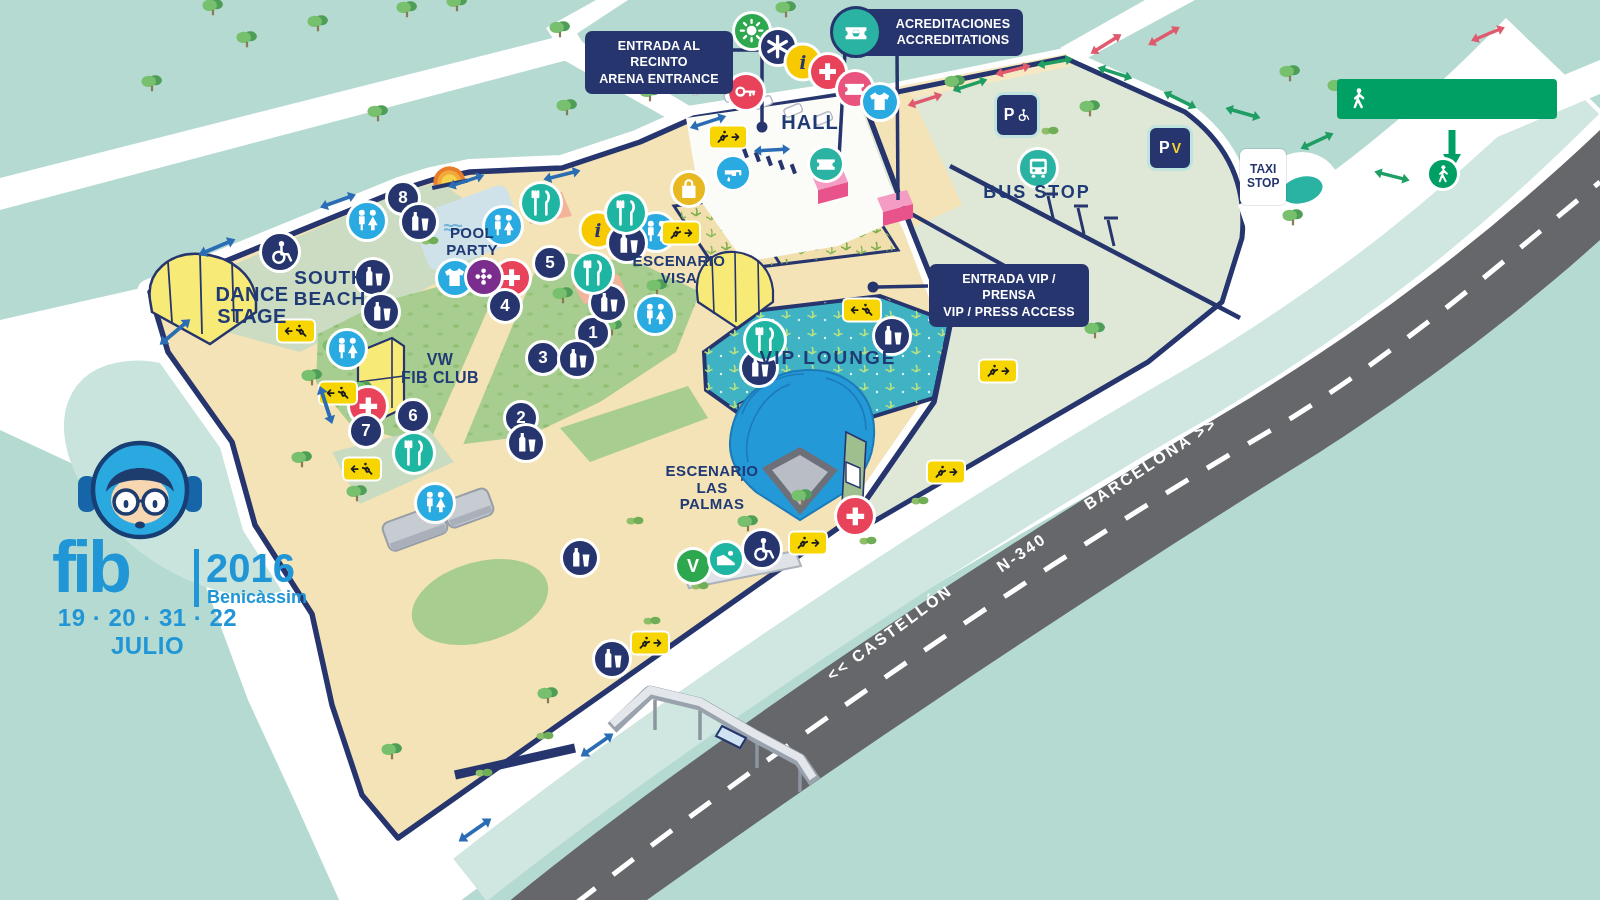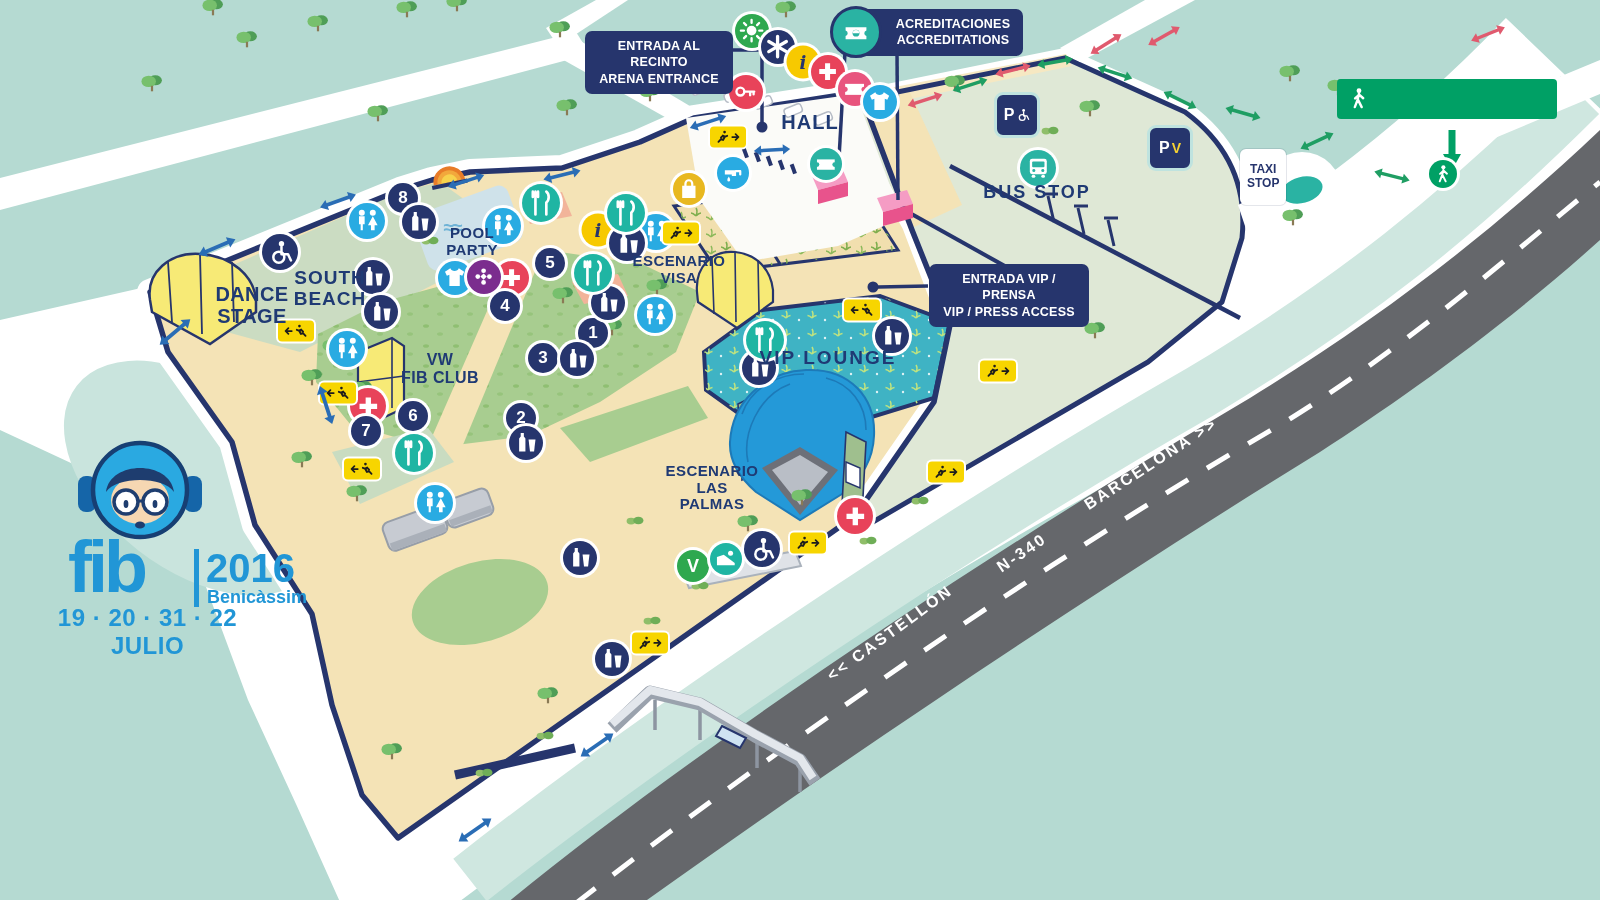--- a/index.html
+++ b/index.html
@@ -35,21 +35,21 @@
   .accred-circle svg{width:26px;height:26px;fill:#fff;}
   .south-access{position:absolute;background:#00a065;color:#fff;display:flex;align-items:center;gap:10px;
                 padding:5px 10px;border-radius:4px;}
   .south-access .sa-text{flex:1;text-align:right;font-weight:800;font-size:21px;line-height:1.1;white-space:pre-line;letter-spacing:.3px;}
   .south-access svg{width:24px;height:30px;fill:#fff;}
   .south-access .st{fill:none;stroke:#fff;stroke-width:1.6;stroke-linecap:round;stroke-linejoin:round;}
   .taxi-box{position:absolute;background:#fff;color:#26356d;font-weight:800;font-size:12px;line-height:1.15;
             padding:14px 7px;border-radius:6px;text-align:center;white-space:pre-line;box-shadow:0 0 0 1px rgba(30,50,90,.12);}
   .roadlabel{position:absolute;color:#fff;font-weight:800;letter-spacing:2.5px;font-size:16px;transform:translate(-50%,-50%) rotate(-36deg);white-space:nowrap;}
   
-  #logo-fib{position:absolute;left:52px;top:531px;color:#2196d6;font-weight:900;font-size:72px;letter-spacing:-4px;line-height:1;margin-left:16px;}
+  #logo-fib{position:absolute;left:52px;top:531px;color:#2196d6;font-weight:900;font-size:72px;letter-spacing:-4px;line-height:1;}
   #logo-bar{position:absolute;left:194px;top:549px;width:5px;height:58px;background:#2196d6;}
   #logo-year{position:absolute;left:206px;top:548px;color:#2196d6;font-weight:900;font-size:40px;line-height:1;}
   #logo-city{position:absolute;left:207px;top:588px;color:#2196d6;font-weight:700;font-size:18px;line-height:1;}
   #logo-dates{position:absolute;left:20px;top:604px;width:255px;text-align:center;color:#2196d6;font-weight:900;font-size:24px;letter-spacing:.5px;}
 </style>
 </head>
 <body>
 
 <div id="stage">
 

